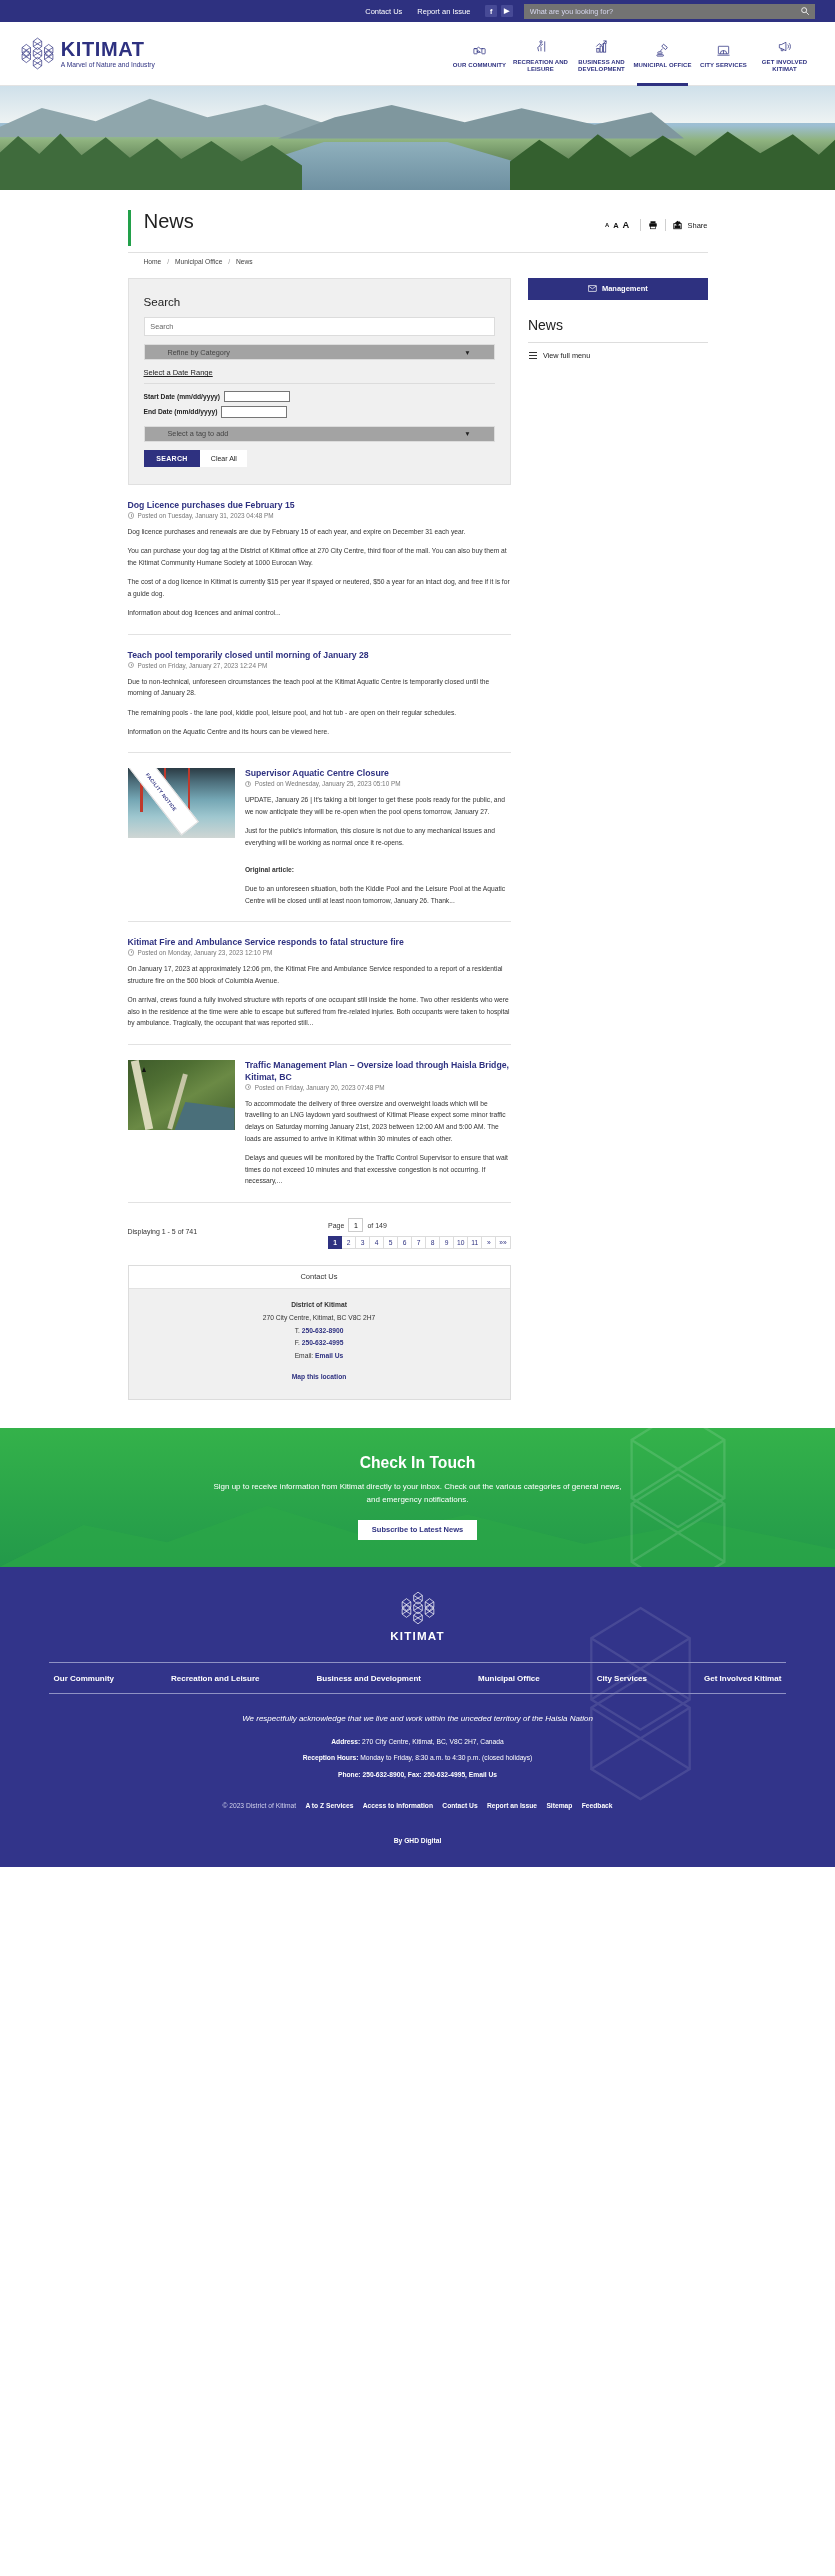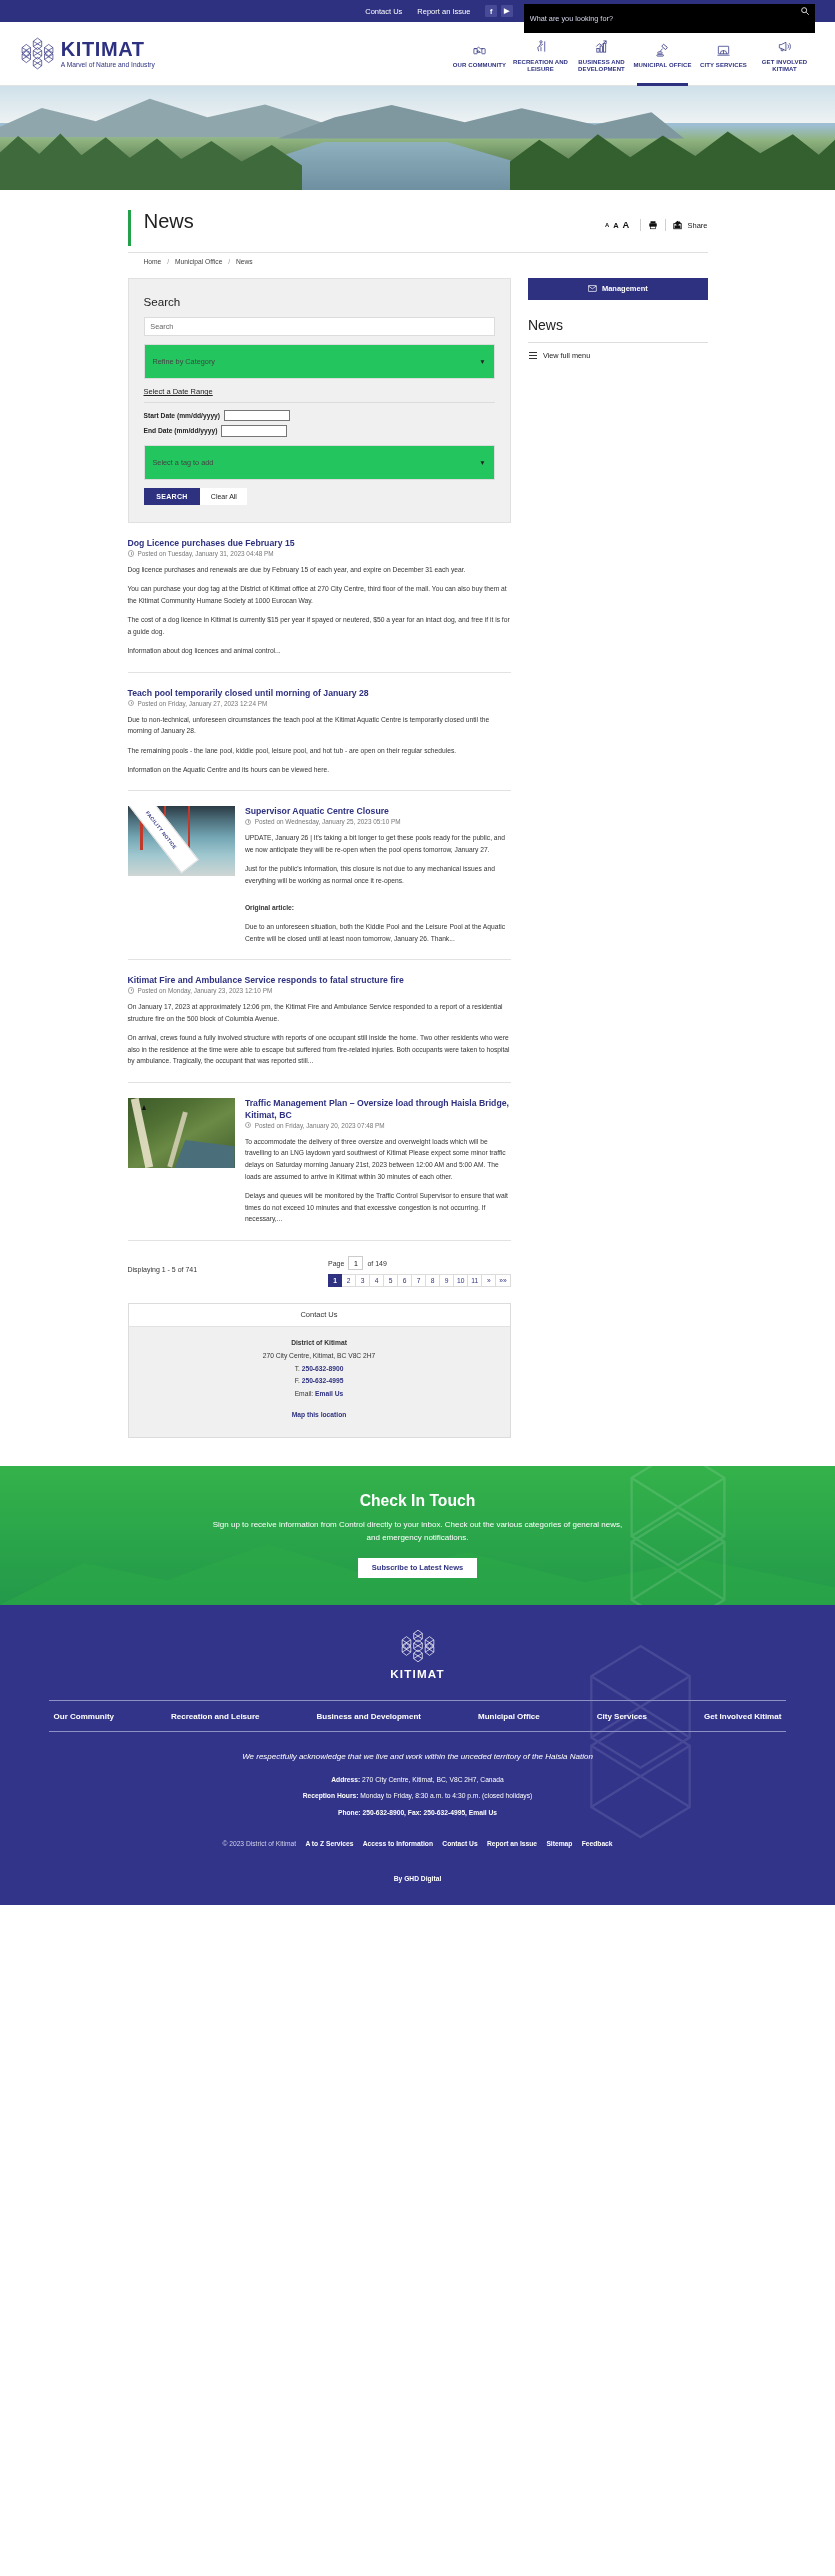--- a/index.html
+++ b/index.html
@@ -43,22 +43,22 @@
     border-radius: 1.2px;
   }
   .topsearch {
     position: relative;
     width: 291px;
     height: 15px;
     margin-left: 7.5px;
   }
   .topsearch input {
     width: 100%;
-    height: 29px;
-    background: #000000;
+    height: 15px;
+    background: #737373;
     border: none;
     color: #ffffff;
     font-size: 7.3px;
     padding: 0 17.4px 0 5.8px;
     font-family: "Liberation Sans", sans-serif;
   }
   .topsearch input::placeholder { color: #d6d7ee; }
   .topsearch .mag {
     position: absolute;
     right: 4.6px; top: 2.3px;
@@ -192,24 +192,24 @@
   .searchpanel h2 { font-size: 11.6px; font-weight: 400; color: #222; margin-bottom: 9.3px; }
   .fieldwrap { margin-bottom: 8px; }
   .txtinput {
     width: 100%; height: 19px;
     background: #fff; border: 0.6px solid #dcdcdc;
     padding: 0 5.8px; font-size: 7.3px; color: #555;
     font-family: "Liberation Sans", sans-serif;
   }
   .txtinput::placeholder { color: #666; }
   .selectbox {
-    width: 100%; height: 35px;
-    background: #22c55e; border: 0.6px solid #dcdcdc;
+    width: 100%; height: 16px;
+    background: #a3a3a3; border: 0.6px solid #dcdcdc;
     display: flex; align-items: center; justify-content: space-between;
-    padding: 0 8px; font-size: 7.3px; color: #444;
+    padding: 0 23px; font-size: 7.3px; color: #444;
   }
   .chev { font-size: 6.4px; color: #222; }
   .daterange-lbl { font-size: 7.5px; color: #222; margin: 8px 0 5.8px 0; text-decoration: underline; }
   .hrline { border-top: 0.6px solid #dcdcdc; margin-bottom: 7px; }
   .daterow { display: flex; align-items: center; margin-bottom: 3.5px; }
   .daterow label { font-size: 6.7px; font-weight: 700; color: #222; white-space: nowrap; }
   .dateinput {
     width: 66px; height: 11.6px; margin-left: 3.5px;
     border: 0.6px solid #767676; background: #fff;
     font-family: "Liberation Sans", sans-serif; font-size: 6.4px;
@@ -785,21 +785,21 @@
   <div class="mtnsil"></div>
   <svg class="ghost" viewBox="0 0 300 320" fill="none" stroke="#ffffff" stroke-width="4">
     <polygon points="150,10 230,60 230,160 150,210 70,160 70,60"></polygon>
     <polygon points="150,120 230,170 230,270 150,320 70,270 70,170"></polygon>
     <line x1="70" y1="60" x2="230" y2="160"></line>
       <line x1="230" y1="60" x2="70" y2="160"></line>
     <line x1="70" y1="170" x2="230" y2="270"></line>
       <line x1="230" y1="170" x2="70" y2="270"></line>
   </svg>
   <h2>Check In Touch</h2>
-  <p>Sign up to receive information from Control directly to your inbox. Check out the various categories of general news, and emergency notifications.</p>
+  <p>Sign up to receive information from Kitimat directly to your inbox. Check out the various categories of general news, and emergency notifications.</p>
   <button class="stay-btn">Subscribe to Latest News</button>
 </div>
 
 <div class="footer">
   <svg class="fghost" viewBox="0 0 330 360" fill="none" stroke="#ffffff" stroke-width="4">
     <polygon points="165,10 250,62 250,168 165,220 80,168 80,62"></polygon>
     <polygon points="165,130 250,182 250,288 165,340 80,288 80,182"></polygon>
     <line x1="80" y1="62" x2="250" y2="168"></line>
       <line x1="250" y1="62" x2="80" y2="168"></line>
     <line x1="80" y1="182" x2="250" y2="288"></line>

